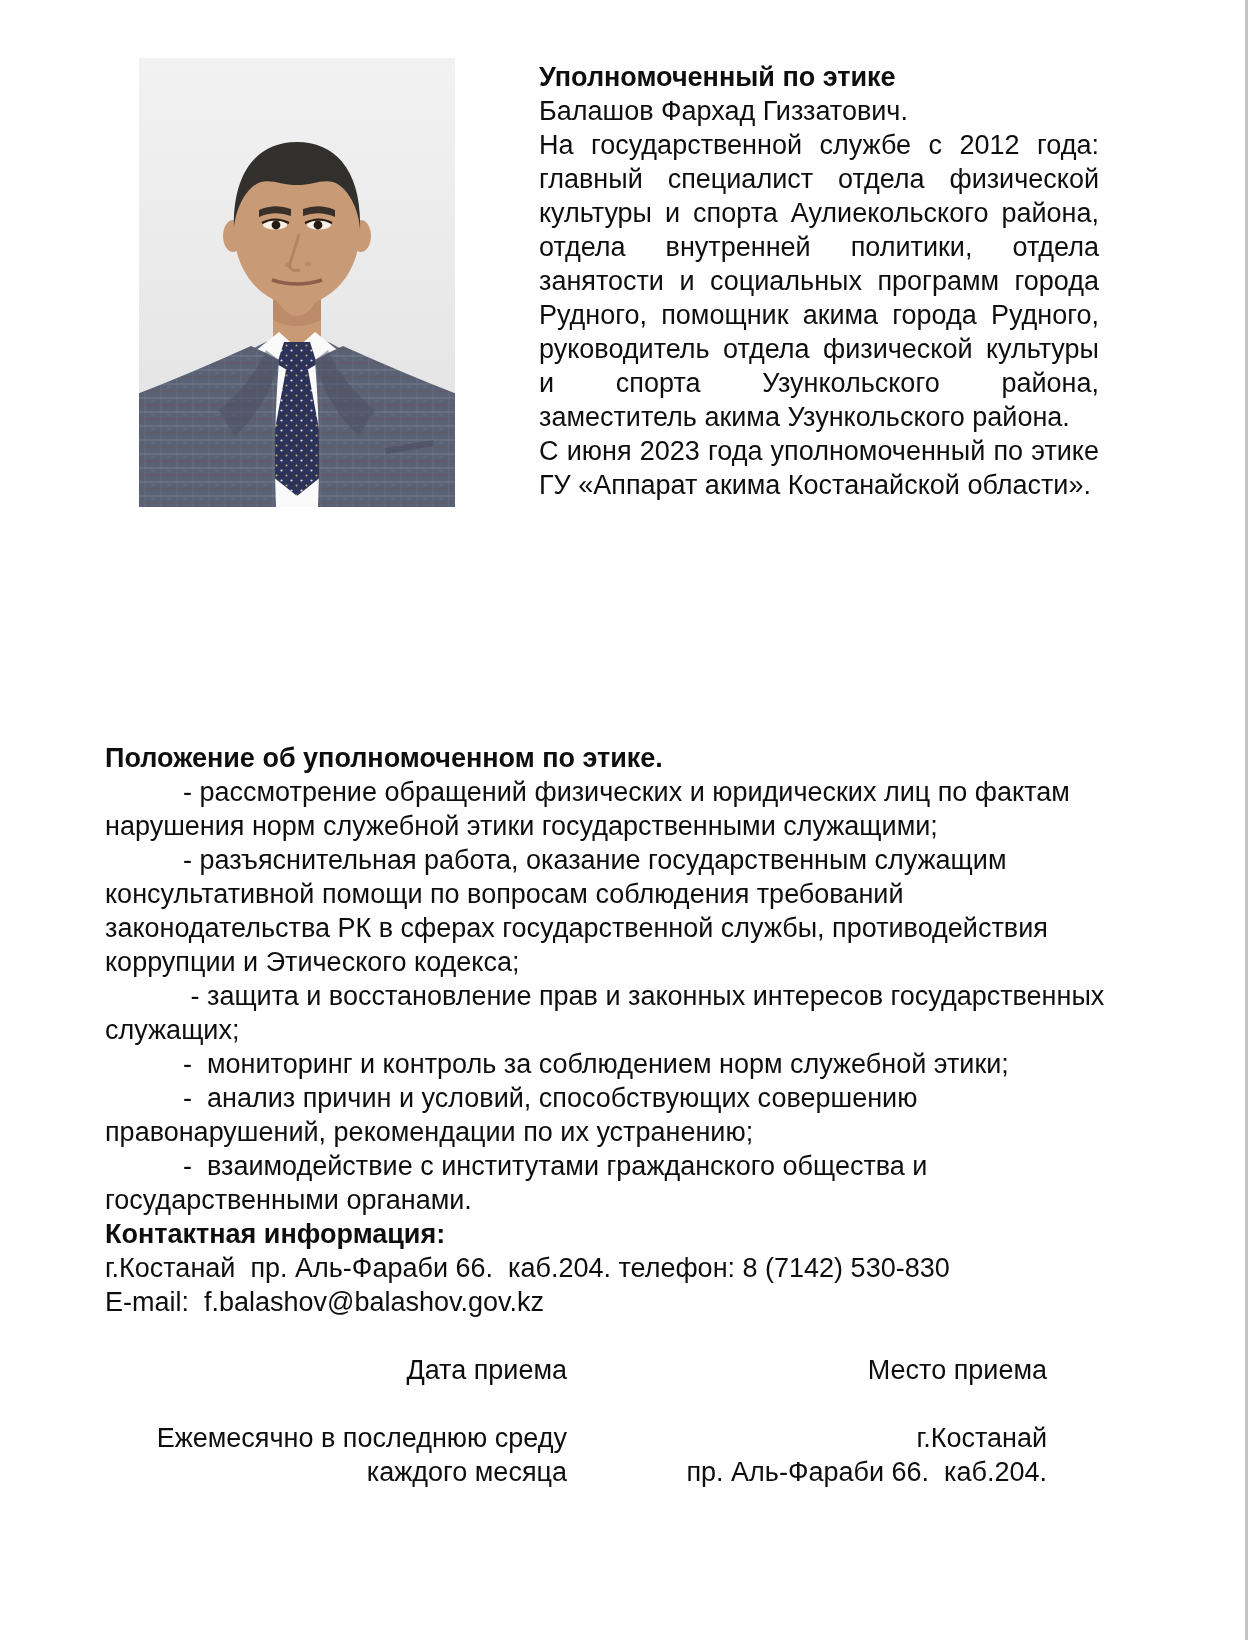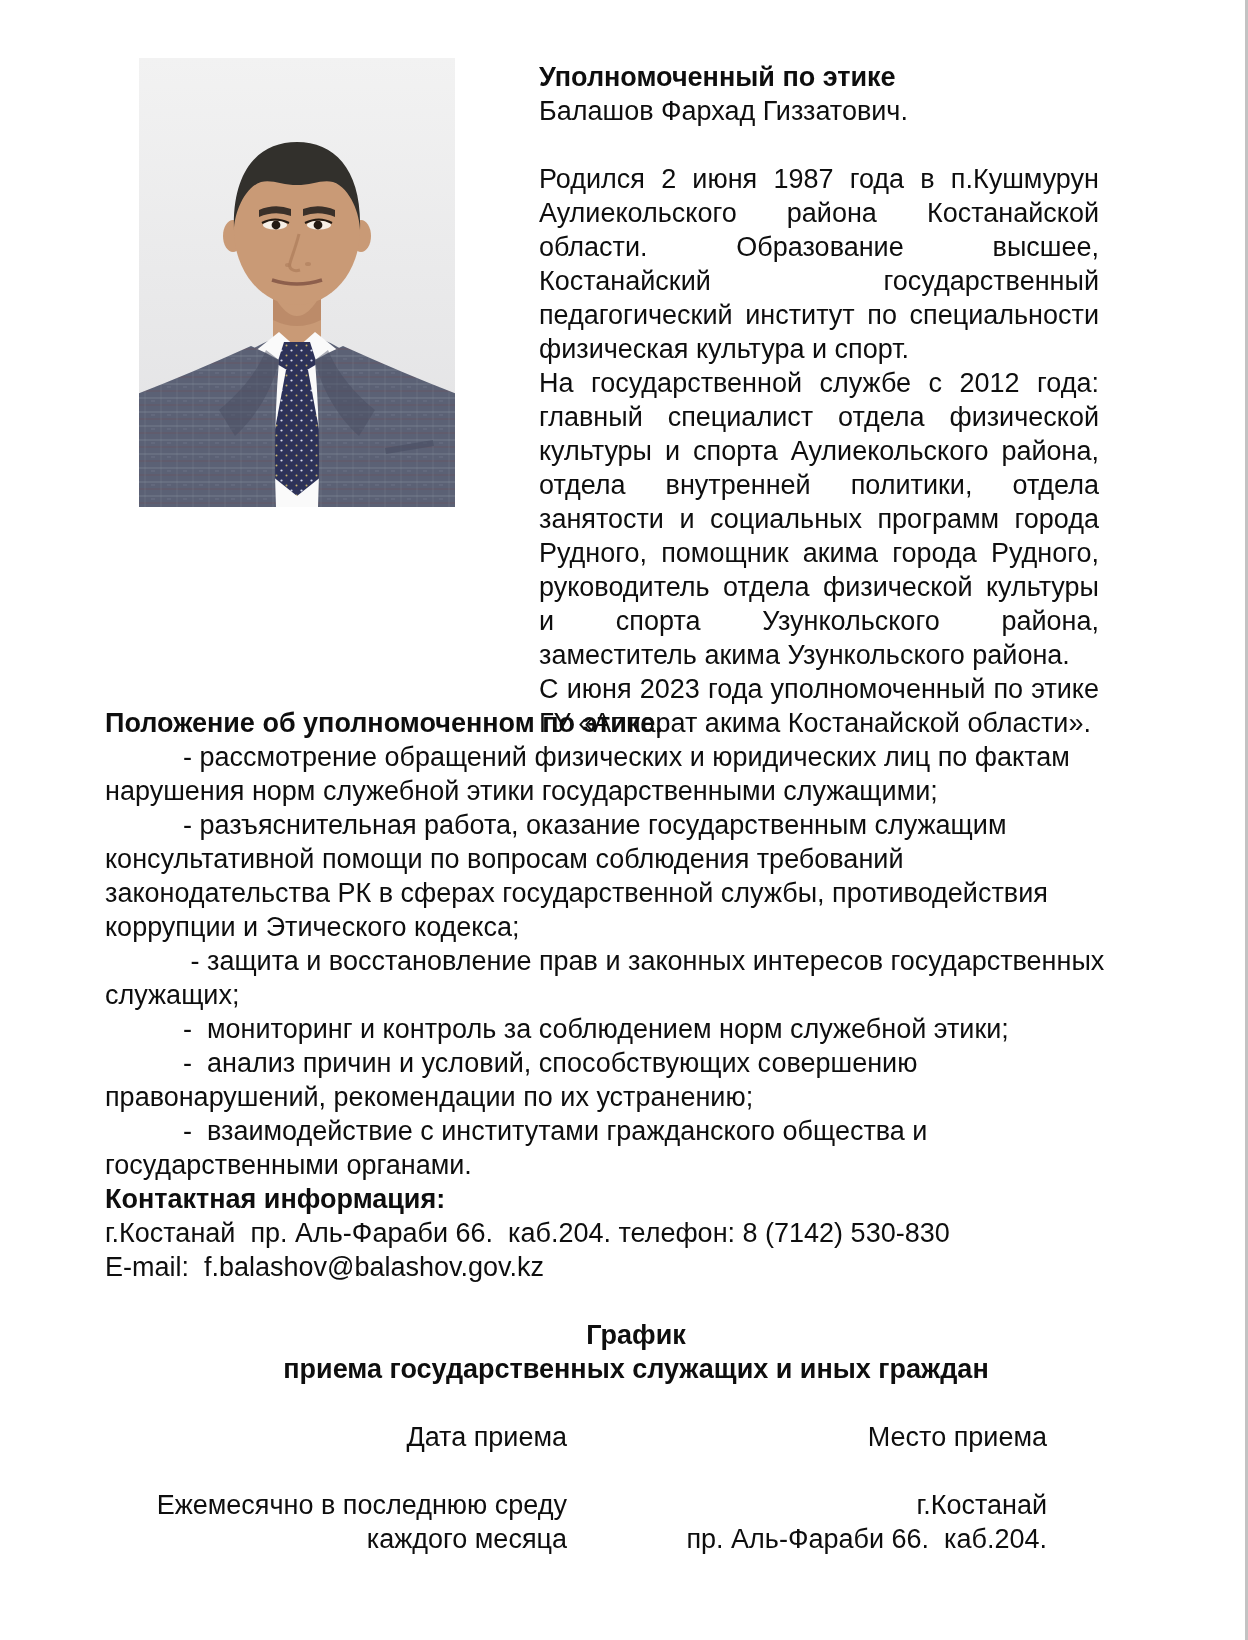--- a/index.html
+++ b/index.html
@@ -10,25 +10,25 @@
     color:#0e0e0e; overflow:hidden;
   }
   .page { position:absolute; left:0; top:0; width:1248px; height:1640px; background:#fff; }
   .edge-line { position:absolute; right:0; top:0; width:3px; height:1640px; background:#c3c3c3; }
 
   .photo { position:absolute; left:139px; top:58px; width:316px; height:449px; }
   .photo svg { display:block; width:316px; height:449px; }
 
   .bio { position:absolute; left:539px; top:60px; width:560px; font-size:27px; line-height:34px; }
   .bio p { margin:0; }
-  .bio .name { margin-bottom:34px; }
+  .bio .name { }
   .just { text-align:justify; }
   .b { font-weight:700; }
 
-  .content { position:absolute; left:105px; top:706px; width:1000px; font-size:27px; line-height:34px; }
+  .content { position:absolute; left:105px; top:741px; width:1000px; font-size:27px; line-height:34px; }
   .content p { margin:0; }
   .li { text-indent:78px; white-space:pre-wrap; }
   .pre { white-space:pre-wrap; }
   .mt { margin-top:34px; }
 
   .sched { width:1062px; text-align:center; }
   .sched-row { display:flex; width:1062px; }
   .cell-l { width:462px; text-align:right; white-space:pre-wrap; }
   .cell-r { width:480px; margin-left:120px; text-align:right; white-space:pre-wrap; }
 
@@ -123,42 +123,37 @@
       <ellipse cx="149" cy="207" rx="3" ry="2" class="p-skins" opacity="0.7"></ellipse>
       <ellipse cx="169" cy="206" rx="3" ry="2" class="p-skins" opacity="0.7"></ellipse>
 
       <path d="M133,222 Q158,230 183,222" fill="none" class="s-mouth" stroke-width="3.5"></path>
     </svg>
   </div>
 
   <div class="bio">
     <p class="b">Уполномоченный по этике</p>
     <p class="name">Балашов Фархад Гиззатович.</p>
-    <p class="just">Родился 2 июня 1987 года в п.Кушмурун Аулиекольского района Костанайской области. Образование высшее, Костанайский государственный педагогический институт по специальности физическая культура и спорт.</p>
     <p class="just">На государственной службе с 2012 года: главный специалист отдела физической культуры и спорта Аулиекольского района, отдела внутренней политики, отдела занятости и социальных программ города Рудного, помощник акима города Рудного, руководитель отдела физической культуры и спорта Узункольского района, заместитель акима Узункольского района.</p>
     <p class="just">С июня 2023 года уполномоченный по этике ГУ «Аппарат акима Костанайской области».</p>
   </div>
 
   <div class="content">
     <p class="b">Положение об уполномоченном по этике.</p>
     <p class="li">- рассмотрение обращений физических и юридических лиц по фактам нарушения норм служебной этики государственными служащими;</p>
     <p class="li">- разъяснительная работа, оказание государственным служащим консультативной помощи по вопросам соблюдения требований законодательства РК в сферах государственной службы, противодействия коррупции и Этического кодекса;</p>
     <p class="li"> - защита и восстановление прав и законных интересов государственных служащих;</p>
     <p class="li">-  мониторинг и контроль за соблюдением норм служебной этики;</p>
     <p class="li">-  анализ причин и условий, способствующих совершению правонарушений, рекомендации по их устранению;</p>
     <p class="li">-  взаимодействие с институтами гражданского общества и государственными органами.</p>
 
     <p class="b mt">Контактная информация:</p>
     <p class="pre">г.Костанай  пр. Аль-Фараби 66.  каб.204. телефон: 8 (7142) 530-830</p>
     <p class="pre">E-mail:  f.balashov@balashov.gov.kz</p>
 
-    <div class="sched mt">
-      <p class="b">График</p>
-      <p class="b">приема государственных служащих и иных граждан</p>
-    </div>
 
     <div class="sched-row mt">
       <p class="cell-l">Дата приема</p>
       <p class="cell-r">Место приема</p>
     </div>
 
     <div class="sched-row mt">
       <p class="cell-l">Ежемесячно в последнюю среду
 каждого месяца</p>
       <p class="cell-r">г.Костанай

